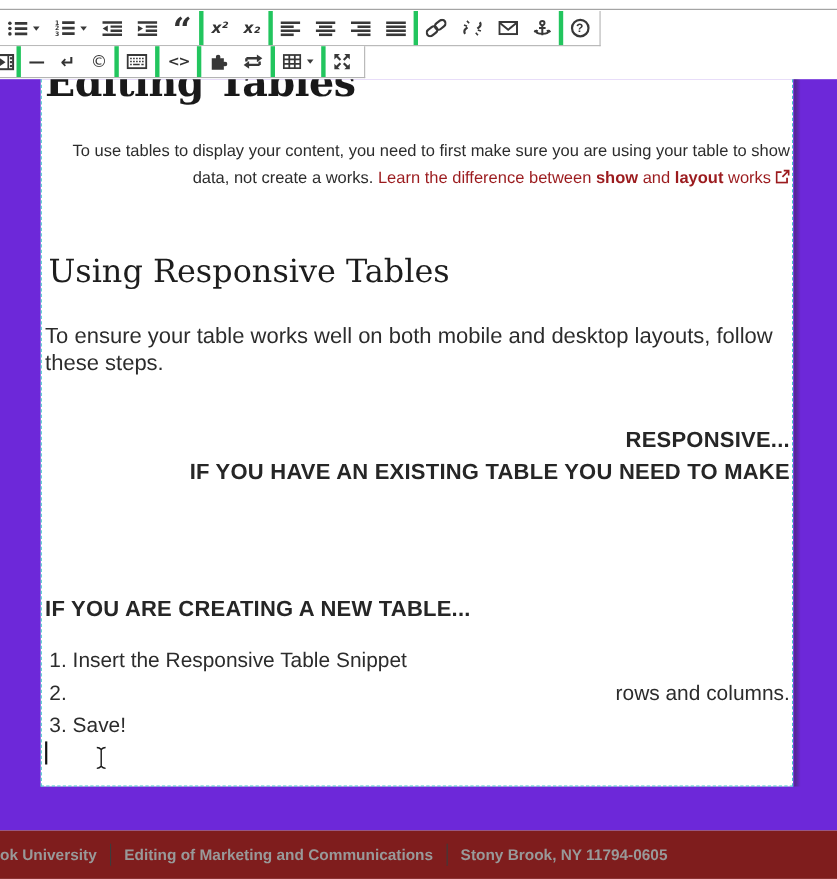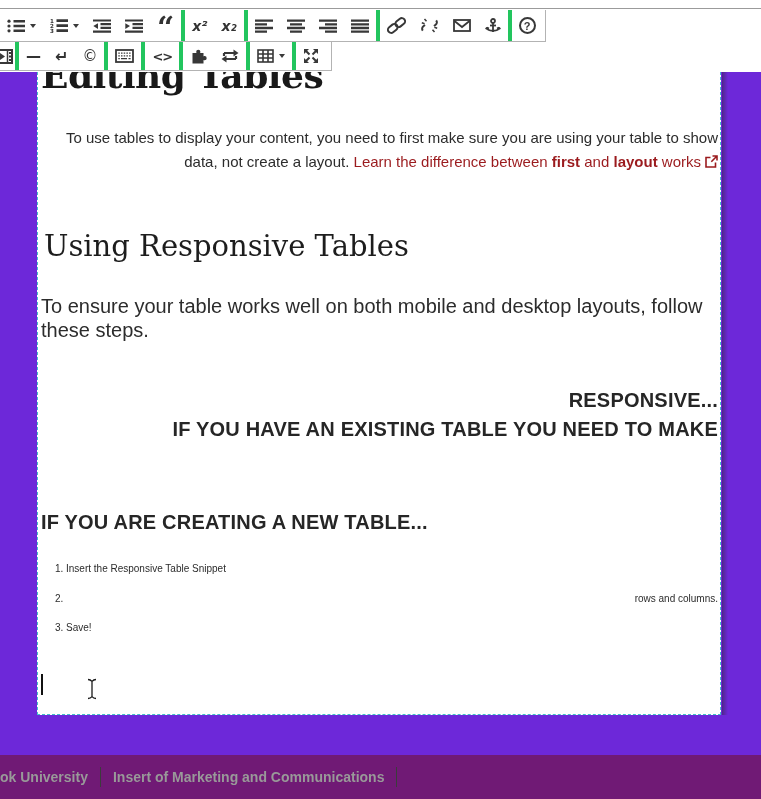--- a/index.html
+++ b/index.html
@@ -44,28 +44,28 @@
             color:#191919; margin:-17px 0 0 1px; letter-spacing:-0.5px; }
   .doc-p  { margin:31px 0 0 1px; font-size:15px; line-height:24px; color:#2c2c2c; }
   .line   { display:block; white-space:nowrap;text-align:right; }
   .doc-link { color:#9b1b1e; text-decoration:none; cursor:pointer; }
   .doc-link b { font-weight:bold; }
   .ext-icon { display:inline-block; vertical-align:-1px; margin-left:4px; }
   .doc-h2 { font-family:"DejaVu Serif", serif; font-weight:normal; font-size:29px; line-height:36px;
             color:#1d1d1d; margin:54px 0 0 4px; }
   .doc-p2 { margin:30px 0 0 1px; font-size:20px; line-height:24px; color:#2c2c2c; }
   .doc-h3 { font-size:20px; font-weight:bold; line-height:29px; color:#262626; letter-spacing:0.2px; margin:44px 0 0 1px; }
-  .doc-h3b { margin-top:64px; }
-  .doc-ol { margin:21px 0 0 1px; padding-left:25px; font-size:10px; line-height:21.5px; color:#2c2c2c; }
+  .doc-h3b { margin-top:96px; }
+  .doc-ol { margin:21px 0 0 1px; padding-left:25px; font-size:19px; line-height:21.5px; color:#2c2c2c; }
   .doc-ol li { margin-bottom:8px; }
   .text-caret { position:absolute; left:3px; top:602px; width:2px; height:21px; background:#111; }
   .ibeam { position:absolute; left:47px; top:606px; }
 
   
-  .footer { position:absolute; top:755px; left:0; width:761px; height:44px; background:#701a75;
+  .footer { position:absolute; top:755px; left:0; width:761px; height:44px; background:#7f1d1d;
             display:flex; align-items:center; }
   .footer-item { font-weight:bold; font-size:14px; color:#999; padding:0 12px; white-space:nowrap; }
   .footer-item:first-child { padding-left:0; }
   .footer-sep { width:1px; height:20px; background:#3c3c3c; }
 </style>
 </head>
 <body>
 
 <div class="screen">
 
@@ -263,21 +263,21 @@
     </div>
   </div>
 
   <div class="canvas">
     <div class="page">
 
       <h1 class="doc-h1">Editing Tables</h1>
 
       <p class="doc-p">
         <span class="line">To use tables to display your content, you need to first make sure you are using your table to show</span>
-        <span class="line"><span>data, not create a layout. </span><a class="doc-link"><span>Learn the difference between </span><b>first</b><span> and </span><b>layout</b><span> works</span><svg class="ext-icon" width="13" height="13" viewBox="0 0 13 13">
+        <span class="line"><span>data, not create a works. </span><a class="doc-link"><span>Learn the difference between </span><b>show</b><span> and </span><b>layout</b><span> works</span><svg class="ext-icon" width="13" height="13" viewBox="0 0 13 13">
                 <path d="M10.5 7.5 V12 H1 V2.5 H5.5" fill="none" stroke="#9b1b1e" stroke-width="1.6"></path>
                 <path d="M7.5 1 H12 V5.5 M12 1 L6.3 6.7" fill="none" stroke="#9b1b1e" stroke-width="1.6"></path>
               </svg></a></span>
       </p>
 
       <h2 class="doc-h2">Using Responsive Tables</h2>
 
       <p class="doc-p2">To ensure your table works well on both mobile and desktop layouts, follow these steps.</p>
 
       <h3 class="doc-h3">
@@ -300,17 +300,18 @@
       <svg class="ibeam" width="14" height="22" viewBox="0 0 14 22">
         <path d="M3 1.5 C5 1.5 6 2.2 7 3.4 C8 2.2 9 1.5 11 1.5 M7 3.4 V18.6 M3 20.5 C5 20.5 6 19.8 7 18.6 C8 19.8 9 20.5 11 20.5" fill="none" stroke="#1a1a1a" stroke-width="1.3"></path>
       </svg>
     </div>
     <div class="page-shadow"></div>
   </div>
 
   <div class="footer">
     <span class="footer-item">ok University</span>
     <span class="footer-sep"></span>
-    <span class="footer-item">Insert of Marketing and Communications</span>
+    <span class="footer-item">Editing of Marketing and Communications</span>
     <span class="footer-sep"></span>
+    <span class="footer-item">Stony Brook, NY 11794-0605</span>
   </div>
 
 </div>
 
 </body></html>

